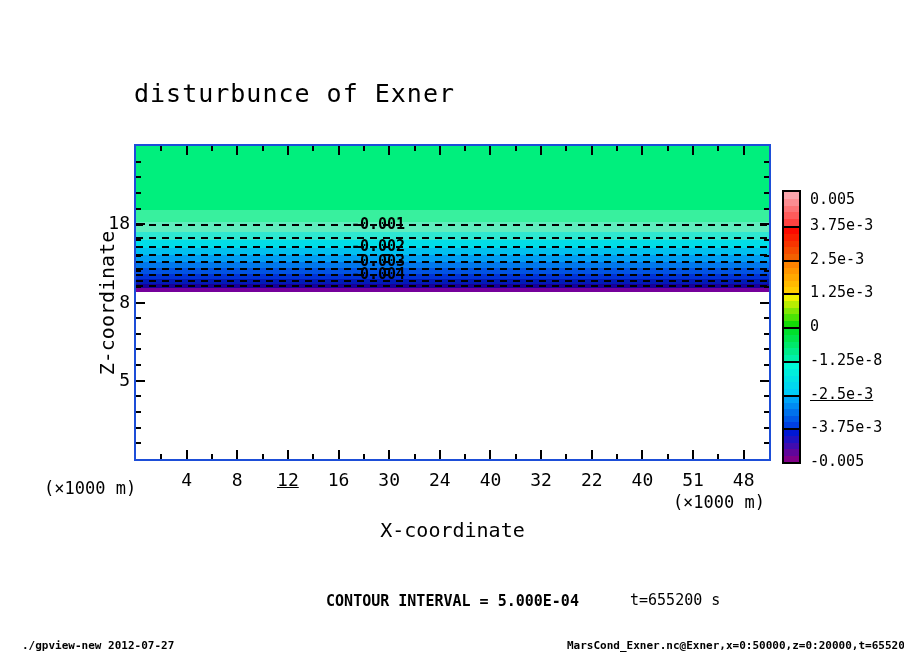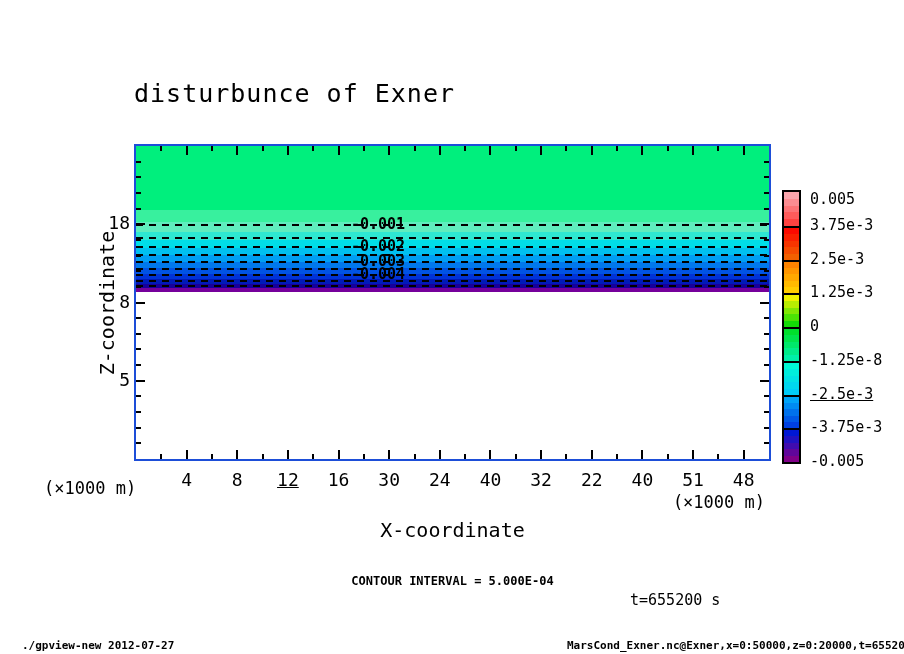--- a/index.html
+++ b/index.html
@@ -7,21 +7,21 @@
        font-family:"DejaVu Sans Mono",monospace;color:#000;}
   .abs{position:absolute;}
   #title{top:79px;left:134px;width:637px;text-align:left;font-size:25px;letter-spacing:1px;}
   #plot{left:134px;top:144px;width:633px;height:313px;border:2px solid #1d4ed8;}
   #plot-fill,#plot-overlay,#plot-ticks{position:absolute;left:0;top:0;width:100%;height:100%;}
   #y-axis-label{left:27px;top:291px;width:160px;text-align:center;font-size:20px;
                 transform:rotate(-90deg);transform-origin:center;}
   #y-unit{left:44px;top:478px;font-size:17px;}
   #x-unit{left:615px;top:492px;width:150px;text-align:right;font-size:17px;}
   #x-axis-label{left:134px;top:518px;width:637px;text-align:center;font-size:20px;}
-  #contour-interval{left:134px;top:574px;width:637px;text-align:center;font-size:12px;font-weight:bold;}
+  #contour-interval{left:134px;top:592px;width:637px;text-align:center;font-size:15px;font-weight:bold;}
   #time-label{left:630px;top:591px;font-size:15px;}
   #footer-left{left:22px;top:639px;font-size:11px;font-weight:bold;}
   #footer-right{left:567px;top:639px;font-size:11px;font-weight:bold;}
   #colorbar{left:782px;top:190px;width:15px;height:270px;border:2px solid #000;}
   .cb-label{position:absolute;left:810px;font-size:15px;white-space:nowrap;}
   .ztick-label{position:absolute;left:96px;width:34px;text-align:right;font-size:18px;}
   .xtick-label{position:absolute;width:40px;text-align:center;font-size:18px;top:469px;}
 </style>
 </head>
 <body>

